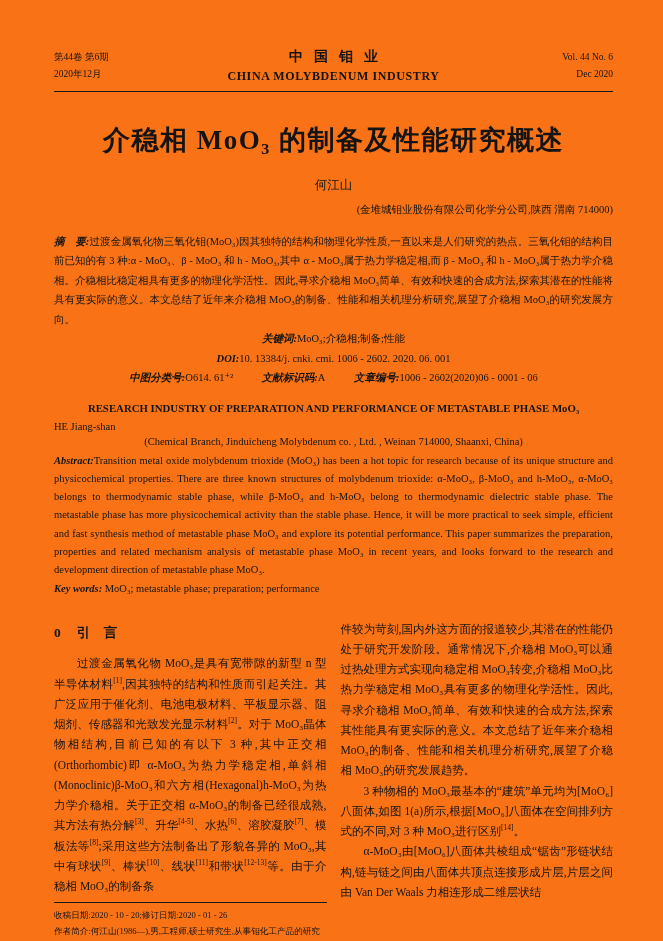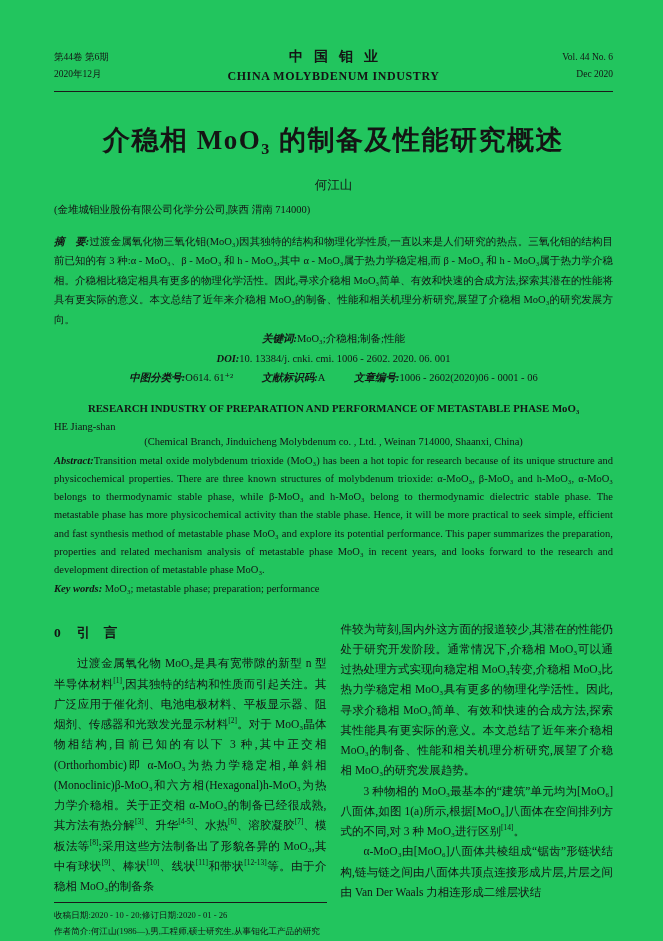--- a/index.html
+++ b/index.html
@@ -1,34 +1,34 @@
 <!DOCTYPE html>
 <html><head>
 <meta charset="utf-8">
 <style>
   * { box-sizing: border-box; }
   html,body { margin:0; padding:0; background:#d9d9d9; }
   .page {
-    width:663px; height:941px; margin:0 auto; background:#22c55e;
+    width:663px; height:941px; margin:0 auto; background:#f97316;
     font-family:"Liberation Serif","DejaVu Serif",serif; color:#141414;
     padding:48px 50px 0 54px; position:relative; overflow:hidden;
   }
   
   .masthead { display:flex; justify-content:space-between; align-items:center; }
   .mh-side { font-size:9.5px; line-height:1.8; width:120px; }
   .mh-left { text-align:left; }
   .mh-right { text-align:right; }
   .mh-center { text-align:center; flex:1; }
   .journal-cn { font-size:14px; font-weight:bold; letter-spacing:11px; text-indent:11px; }
   .journal-en { font-size:12px; font-weight:bold; letter-spacing:0.6px; margin-top:3px; }
   .masthead-rule { border-bottom:1.6px solid #1a1a1a; margin-top:7px; }
   
   .title-cn { text-align:center; font-size:27px; font-weight:bold; letter-spacing:1.5px; margin-top:30px; }
   .author-cn { text-align:center; font-size:12.5px; margin-top:19px; }
-  .affil-cn { text-align:left; font-size:10.5px; margin-top:9px; }
+  .affil-cn { text-align:right; font-size:10.5px; margin-top:9px; }
   
   .abs-block { margin-top:15px; font-size:10.5px; line-height:1.85; text-align:justify; }
   .lbl { font-weight:bold;font-style:italic; }
   .meta-line { font-size:10.5px; line-height:1.85; text-align:center; }
   .meta-gap { display:inline-block; width:26px; }
   
   .en-block { margin-top:13px; }
   .en-title { text-align:center; font-size:10.8px; font-weight:bold; line-height:1.5; }
   .en-author { text-align:left; font-size:10.5px; margin-top:4px; }
   .en-affil { text-align:center; font-size:10.5px; margin-top:4px; }

